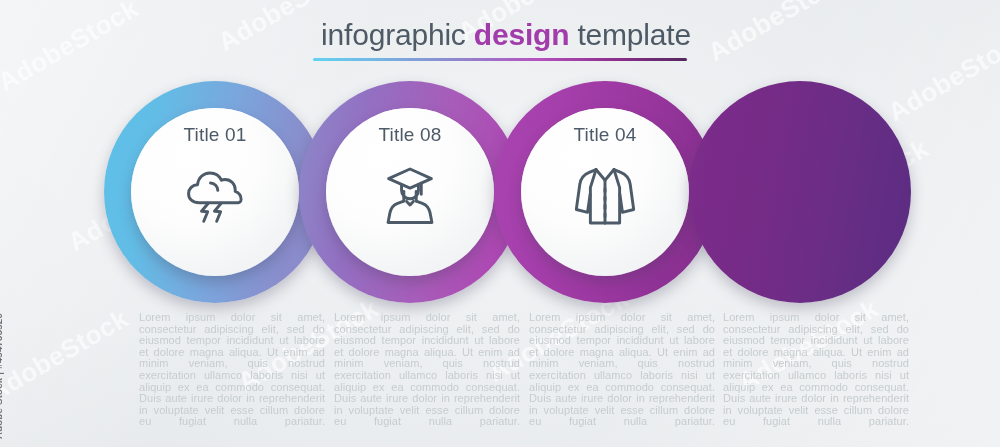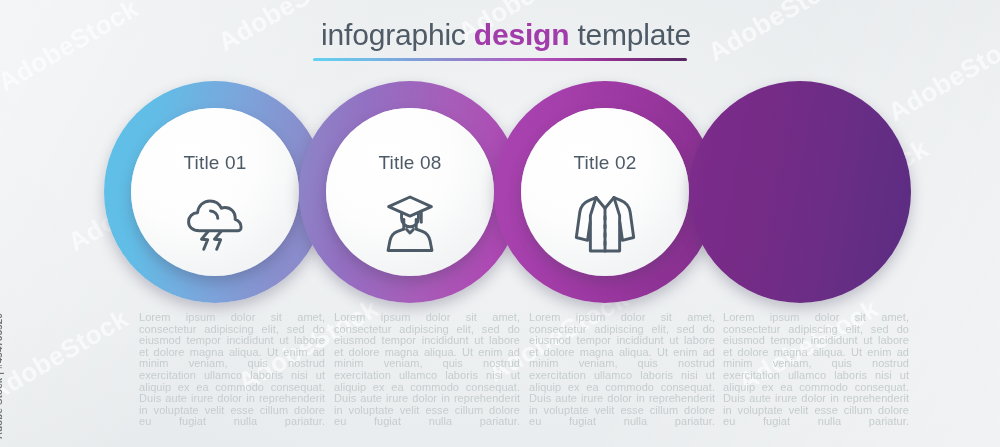--- a/index.html
+++ b/index.html
@@ -138,21 +138,21 @@
     border-radius: 50%;
     background: radial-gradient(circle at 34% 28%, #ffffff 0%, #fdfdfd 42%, #f0f2f3 82%, #e6e9ea 100%);
     box-shadow:
       0 7px 13px rgba(60,55,80,0.26),
       inset 0 1px 2px rgba(255,255,255,0.95);
     display: flex;
     flex-direction: column;
     align-items: center;
   }
   .node-title {
-    margin-top: 44px;
+    margin-top: 16px;
     font-size: 19px;
     color: #4d5a67;
     letter-spacing: 0.2px;
     white-space: nowrap;
   }
   .node-icon {
     margin-top: 14px;
     width: 72px;
     height: 72px;
     display: block;
@@ -275,21 +275,21 @@
                      C49 43 46.5 39.8 43 38.5 L37.5 36.5"></path>
             <path d="M29 36.8 L32 40 L35 36.8"></path>
           </svg>
         </div>
       </div>
     </div>
 
     <div class="node" id="node-3">
       <div class="ring"></div>
       <div class="inner">
-        <div class="node-title">Title 02</div>
+        <div class="node-title">Title 04</div>
         <div class="node-icon">
           <svg viewBox="0 0 64 64" fill="none" stroke="#4d5b68" stroke-width="2.6" stroke-linecap="round" stroke-linejoin="round">
             <path d="M24 8.5 L18 11 C13.5 12.8 10.3 16.8 9.6 21.6 L6.5 44 L16.5 46.5 L18.8 30.5"></path>
             <path d="M40 8.5 L46 11 C50.5 12.8 53.7 16.8 54.4 21.6 L57.5 44 L47.5 46.5 L45.2 30.5"></path>
             <path d="M24 8.5 L32 18 L40 8.5"></path>
             <path d="M24 8.5 L19 24.5 L19 56 L32 56"></path>
             <path d="M40 8.5 L45 24.5 L45 56 L32 56"></path>
             <path d="M32 18 L32 56"></path>
             <path d="M32 25.5 L32 28"></path>
             <path d="M32 33 L32 35.5"></path>

